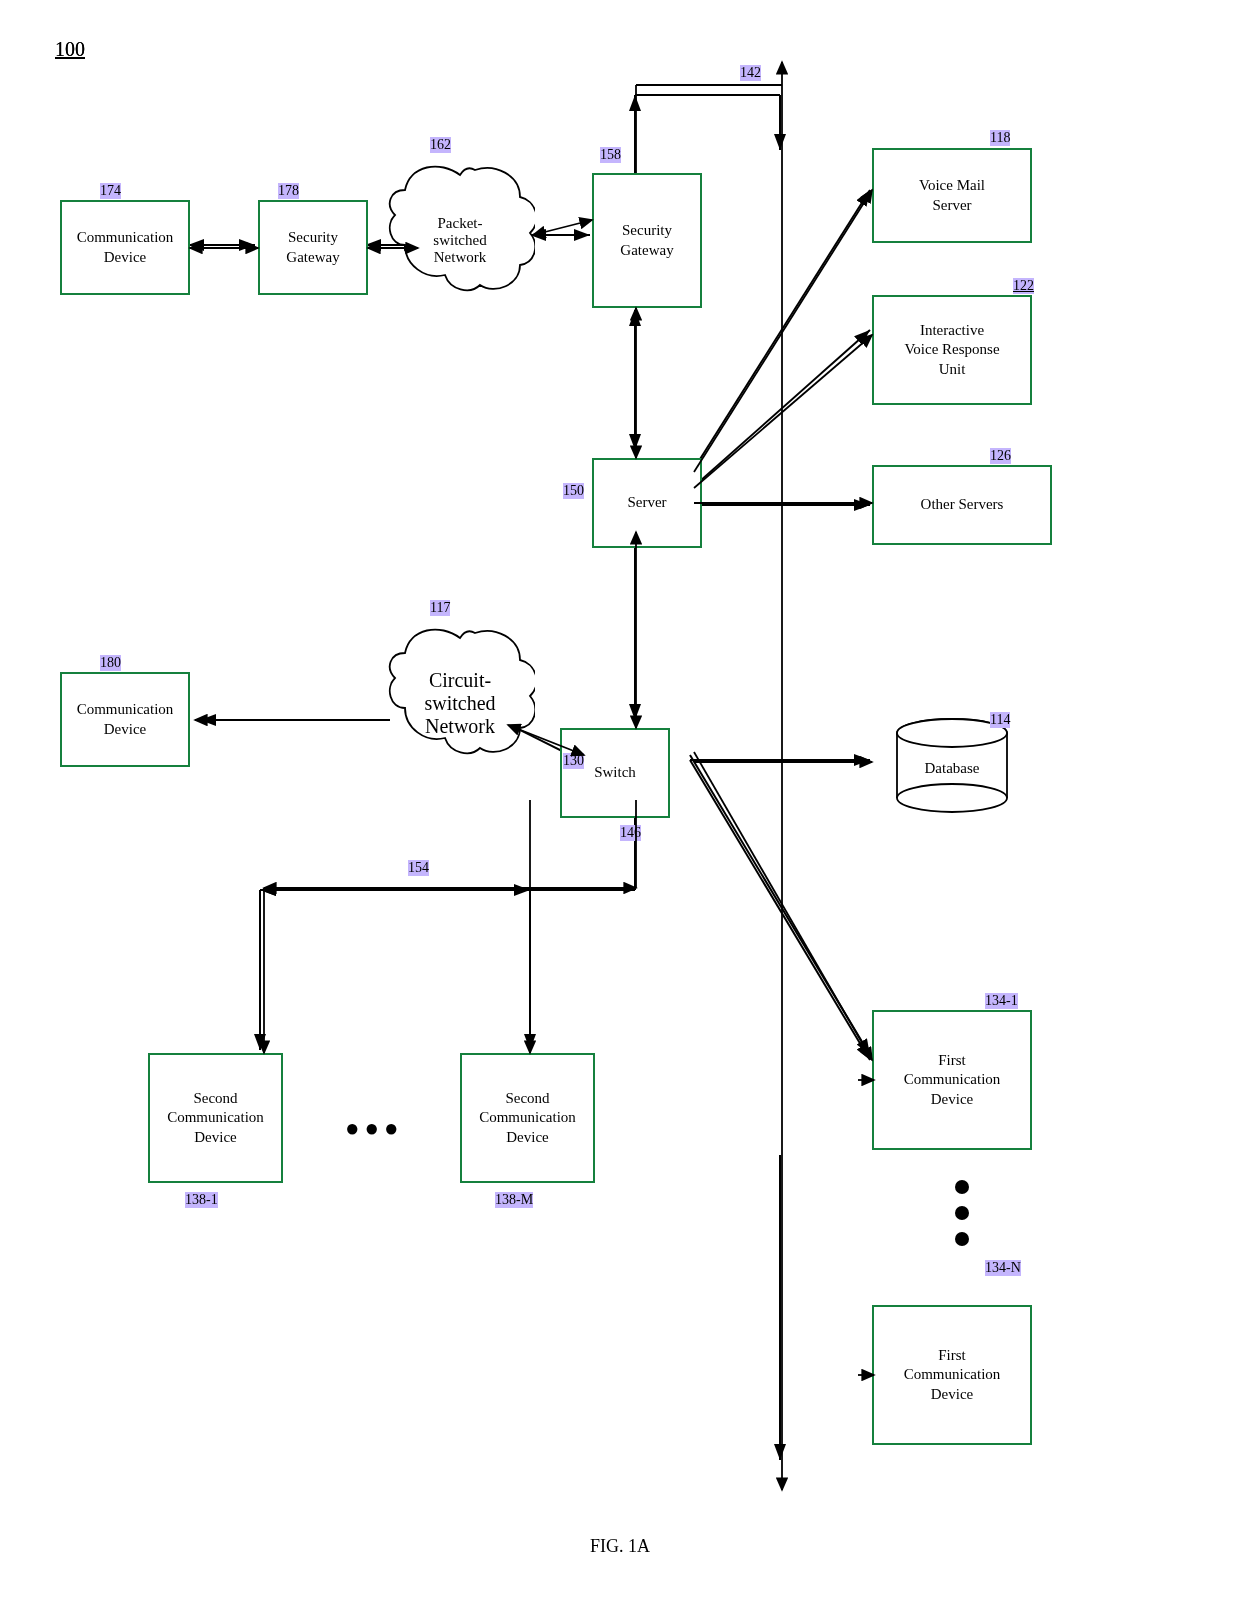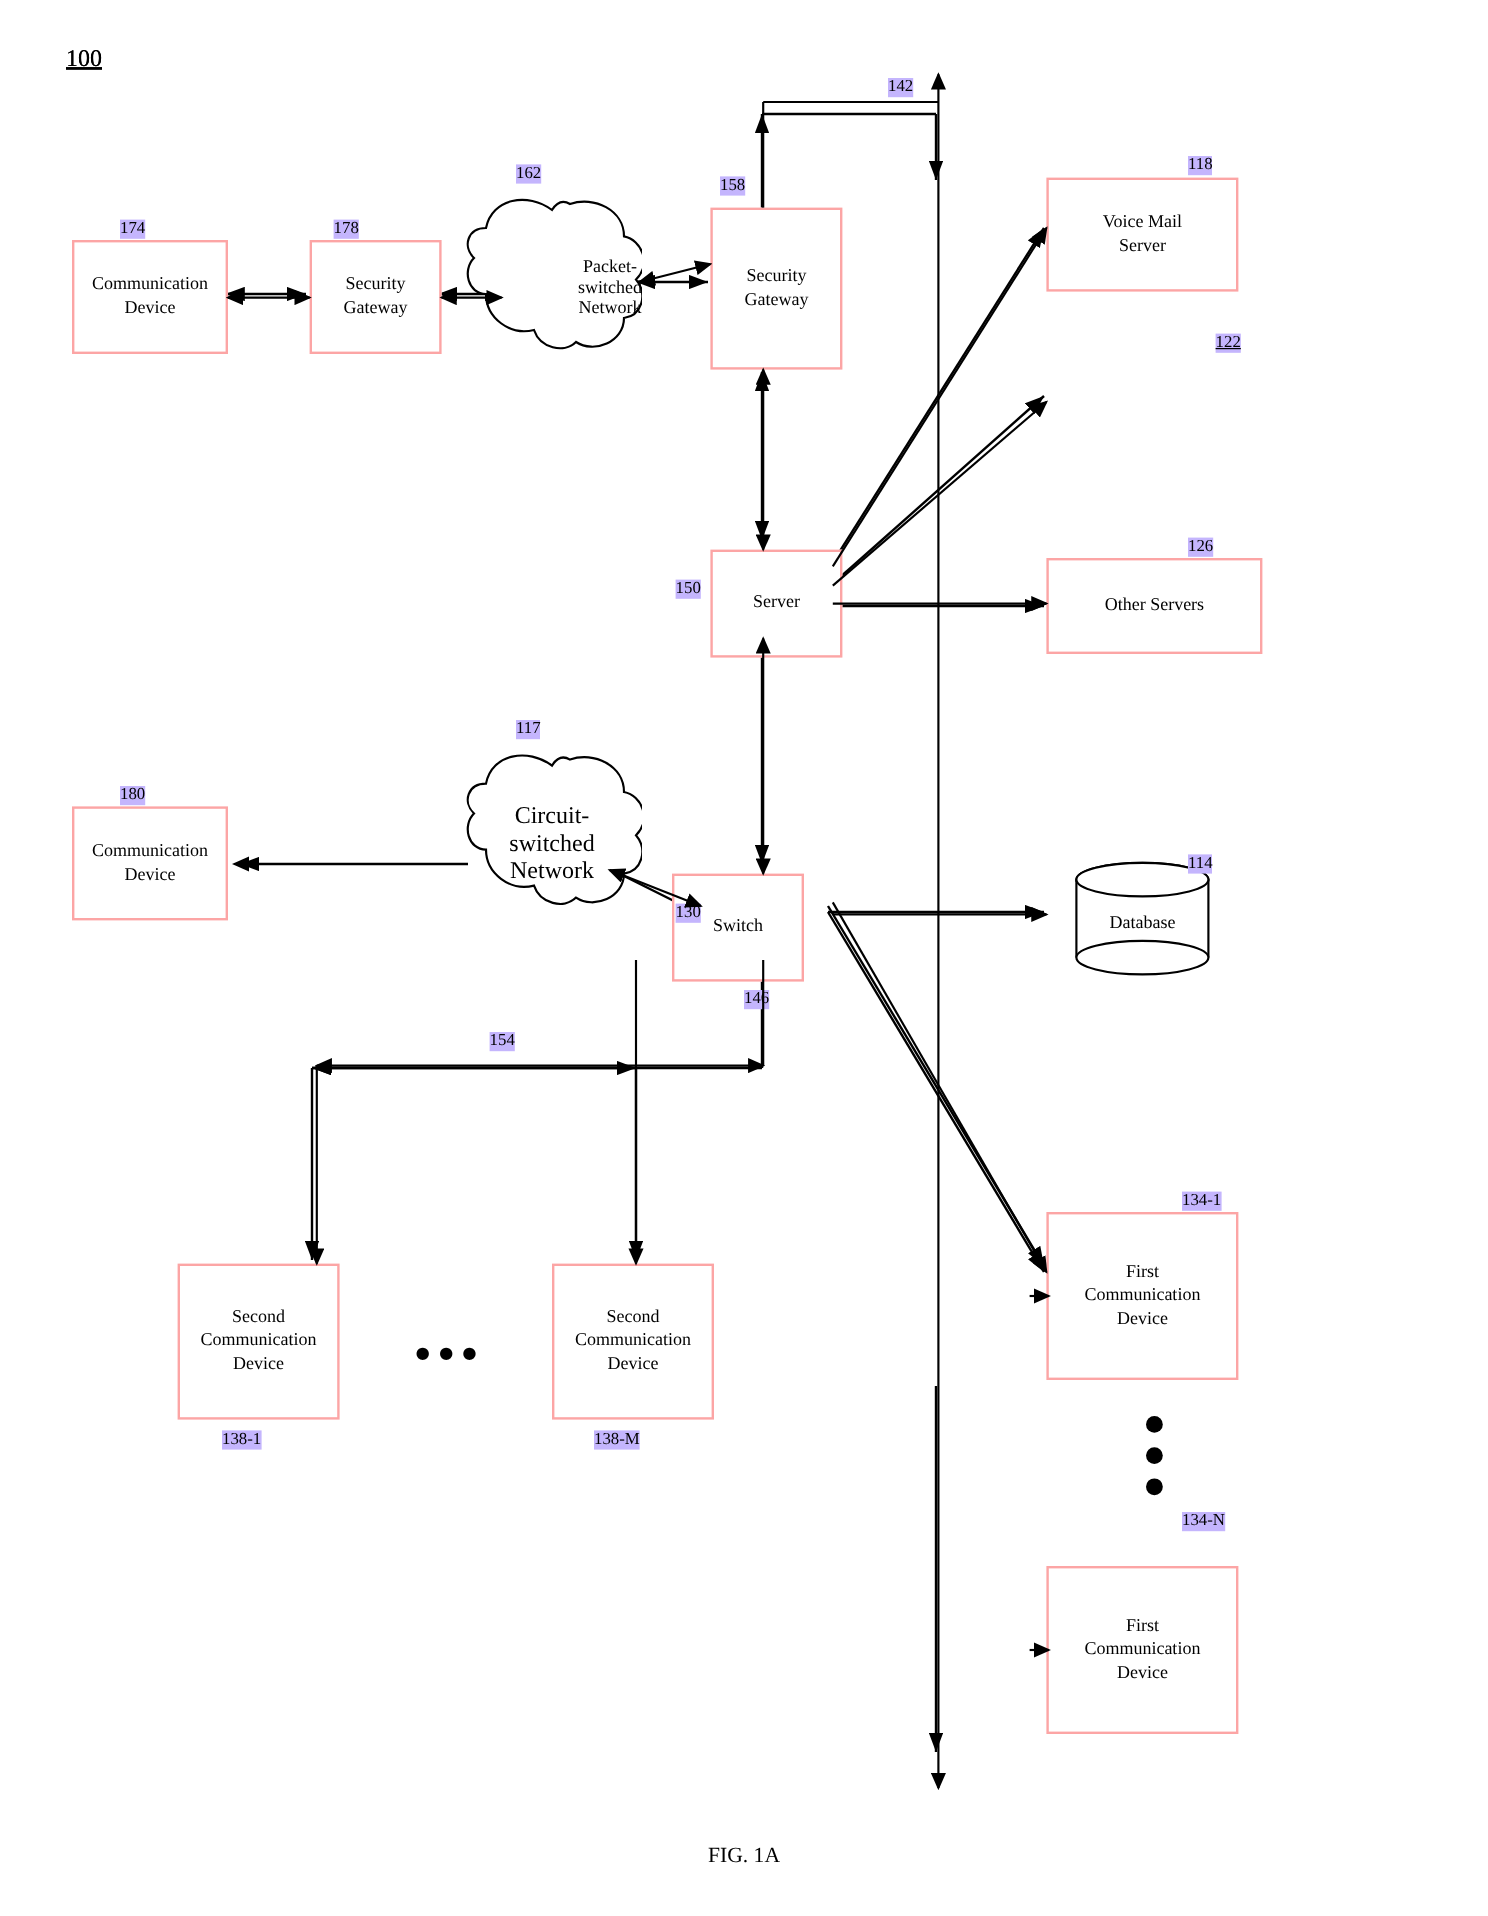--- a/index.html
+++ b/index.html
@@ -12,21 +12,21 @@
       overflow: hidden;
     }
     .diagram-container {
       position: absolute;
       top: 0; left: 0;
       width: 1240px;
       height: 1597px;
     }
     .box {
       position: absolute;
-      border: 2px solid #fca5a5;
+      border: 2px solid #15803d;
       background: #fff;
       display: flex;
       align-items: center;
       justify-content: center;
       text-align: center;
       font-size: 15px;
       line-height: 1.3;
     }
     .label {
       position: absolute;
@@ -185,21 +185,21 @@
   <div class="box" style="left:60px;top:200px;width:130px;height:95px;">
     <span>Communication<br>Device</span>
   </div>
   <div class="label" style="left:100px;top:183px;">174</div>
 
   <div class="box" style="left:258px;top:200px;width:110px;height:95px;">
     <span>Security<br>Gateway</span>
   </div>
   <div class="label" style="left:278px;top:183px;">178</div>
 
-  <div style="position:absolute;left:385px;top:155px;width:150px;height:170px;display:flex;align-items:center;justify-content:flex-end;text-align:center;font-size:15px;">
+  <div style="position:absolute;left:385px;top:155px;width:150px;height:170px;display:flex;align-items:center;justify-content:center;text-align:center;font-size:15px;">
     <svg width="150" height="170" style="position:absolute;top:0;left:0;">
 
       <path d="M75,20 
                C55,5 25,10 20,35 
                C5,35 0,50 10,60 
                C0,70 5,90 20,90 
                C20,110 40,125 60,120
                C65,135 85,140 95,130
                C110,140 135,130 135,110
                C150,108 155,90 145,78
@@ -215,20 +215,23 @@
     <span>Security<br>Gateway</span>
   </div>
   <div class="label" style="left:600px;top:147px;">158</div>
   <div class="label" style="left:740px;top:65px;">142</div>
 
   <div class="box" style="left:872px;top:148px;width:160px;height:95px;">
     <span>Voice Mail<br>Server</span>
   </div>
   <div class="label" style="left:990px;top:130px;">118</div>
 
+  <div class="box" style="left:872px;top:295px;width:160px;height:110px;">
+    <span>Interactive<br>Voice Response<br>Unit</span>
+  </div>
   <div class="label" style="left:1013px;top:278px;text-decoration:underline;">122</div>
 
   <div class="box" style="left:872px;top:465px;width:180px;height:80px;">
     <span>Other Servers</span>
   </div>
   <div class="label" style="left:990px;top:448px;">126</div>
 
   <div class="box" style="left:592px;top:458px;width:110px;height:90px;">
     <span>Server</span>
   </div>

